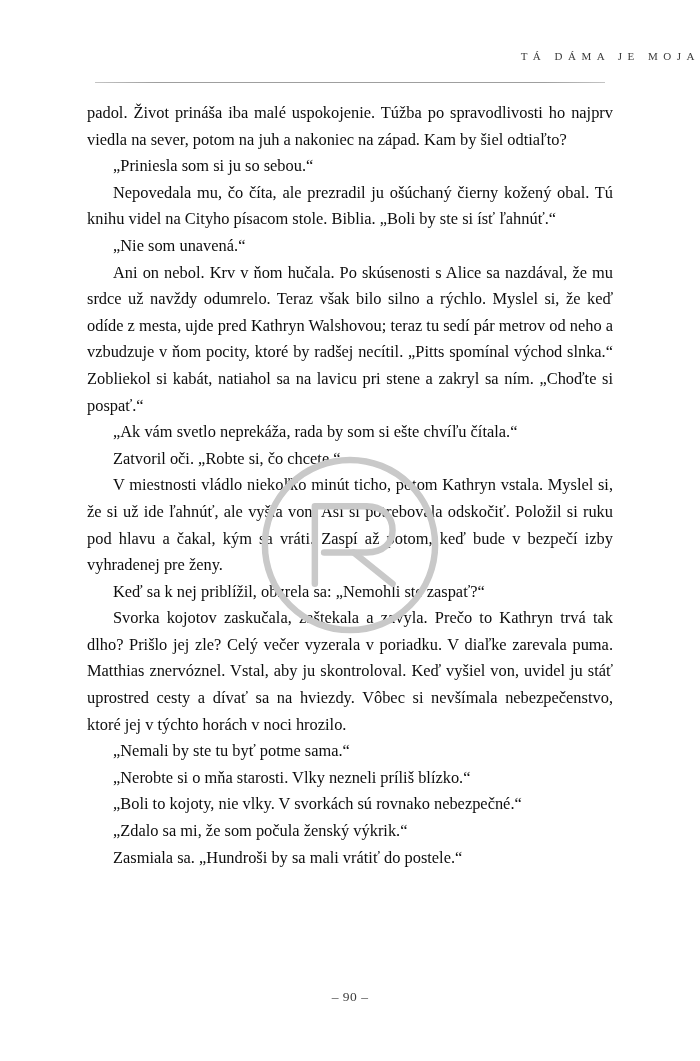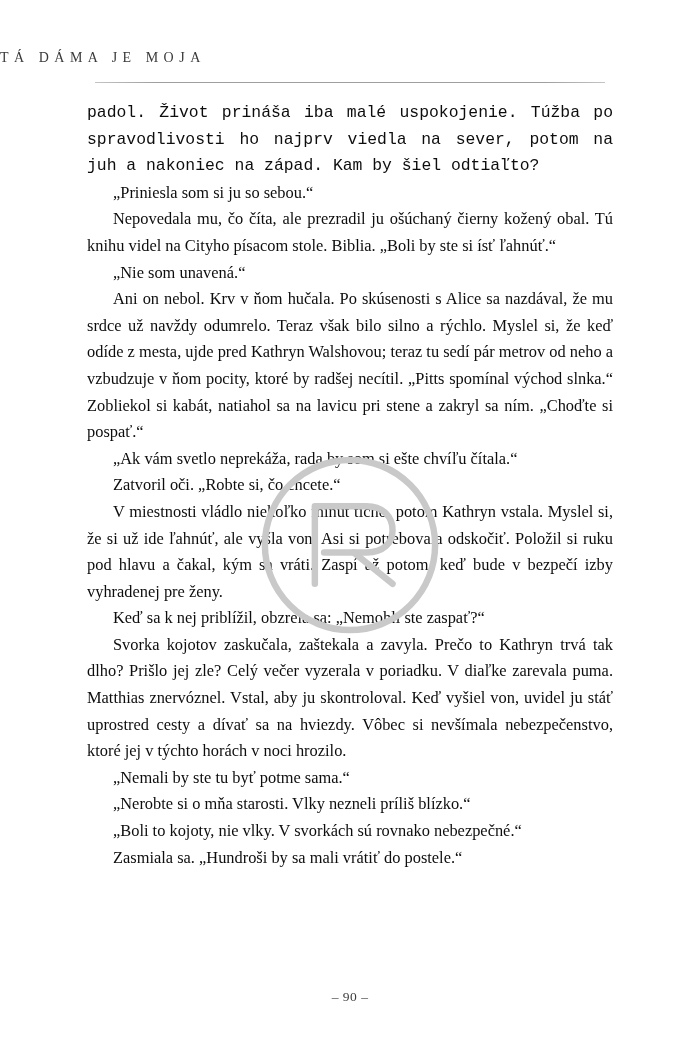--- a/index.html
+++ b/index.html
@@ -22,23 +22,23 @@
     width: 700px;
     height: 1061px;
   }
 
   
   .running-head {
     position: absolute;
     top: 50px;
     left: 0;
     right: 0;
-    text-align: left;
+    text-align: right;
     font-family: "Liberation Serif", serif;
-    font-size: 14px;
+    font-size: 11px;
     letter-spacing: 5.5px;
     color: #3a3a3a;
     text-transform: uppercase;
   }
 
   .head-rule {
     position: absolute;
     top: 82px;
     left: 95px;
     width: 510px;
@@ -60,21 +60,20 @@
     hyphens: manual;
     color: #0d0d0d;
   }
 
   .textblock p {
     margin: 0;
     text-indent: 26px;
   }
   .textblock p.noindent {
     text-indent: 0;
-    font-family: Liberation Mono, monospace;
   }
 
   
   .folio {
     position: absolute;
     bottom: 56px;
     left: 0;
     right: 0;
     text-align: center;
     font-size: 13.5px;
@@ -114,20 +113,21 @@
       <p class="">„Nie som unavená.“</p>
       <p class="">Ani on nebol. Krv v ňom hučala. Po skúsenosti s Alice sa nazdával, že mu srdce už navždy odumrelo. Teraz však bilo silno a rýchlo. Myslel si, že keď odíde z mesta, ujde pred Kathryn Walshovou; teraz tu sedí pár metrov od neho a vzbudzuje v ňom pocity, ktoré by radšej necítil. „Pitts spomínal východ slnka.“ Zobliekol si kabát, natiahol sa na lavicu pri stene a zakryl sa ním. „Choďte si pospať.“</p>
       <p class="">„Ak vám svetlo neprekáža, rada by som si ešte chvíľu čítala.“</p>
       <p class="">Zatvoril oči. „Robte si, čo chcete.“</p>
       <p class="">V miestnosti vládlo niekoľko minút ticho, potom Kathryn vstala. Myslel si, že si už ide ľahnúť, ale vyšla von. Asi si potrebovala odskočiť. Položil si ruku pod hlavu a čakal, kým sa vráti. Zaspí až potom, keď bude v bezpečí izby vyhradenej pre ženy.</p>
       <p class="">Keď sa k nej priblížil, obzrela sa: „Nemohli ste zaspať?“</p>
       <p class="">Svorka kojotov zaskučala, zaštekala a zavyla. Prečo to Kathryn trvá tak dlho? Prišlo jej zle? Celý večer vyzerala v poriadku. V diaľke zarevala puma. Matthias znervóznel. Vstal, aby ju skontroloval. Keď vyšiel von, uvidel ju stáť uprostred cesty a dívať sa na hviezdy. Vôbec si nevšímala nebezpečenstvo, ktoré jej v týchto horách v noci hrozilo.</p>
       <p class="">„Nemali by ste tu byť potme sama.“</p>
       <p class="">„Nerobte si o mňa starosti. Vlky nezneli príliš blízko.“</p>
       <p class="">„Boli to kojoty, nie vlky. V svorkách sú rovnako nebezpečné.“</p>
+      <p class="">„Zdalo sa mi, že som počula ženský výkrik.“</p>
       <p class="">Zasmiala sa. „Hundroši by sa mali vrátiť do postele.“</p>
     </div>
 
   <div class="watermark">
     <svg viewBox="0 0 200 200" xmlns="http://www.w3.org/2000/svg">
       <circle cx="100" cy="100" r="92" fill="none" stroke="#c9c9c9" stroke-width="7"></circle>
       <path d="M62 142 L62 58 L118 58 C136 58 146 70 146 84 C146 98 136 108 118 108 L72 108" fill="none" stroke="#c9c9c9" stroke-width="7" stroke-linecap="round" stroke-linejoin="round"></path>
       <path d="M104 108 L146 142" fill="none" stroke="#c9c9c9" stroke-width="7" stroke-linecap="round"></path>
     </svg>
   </div>

